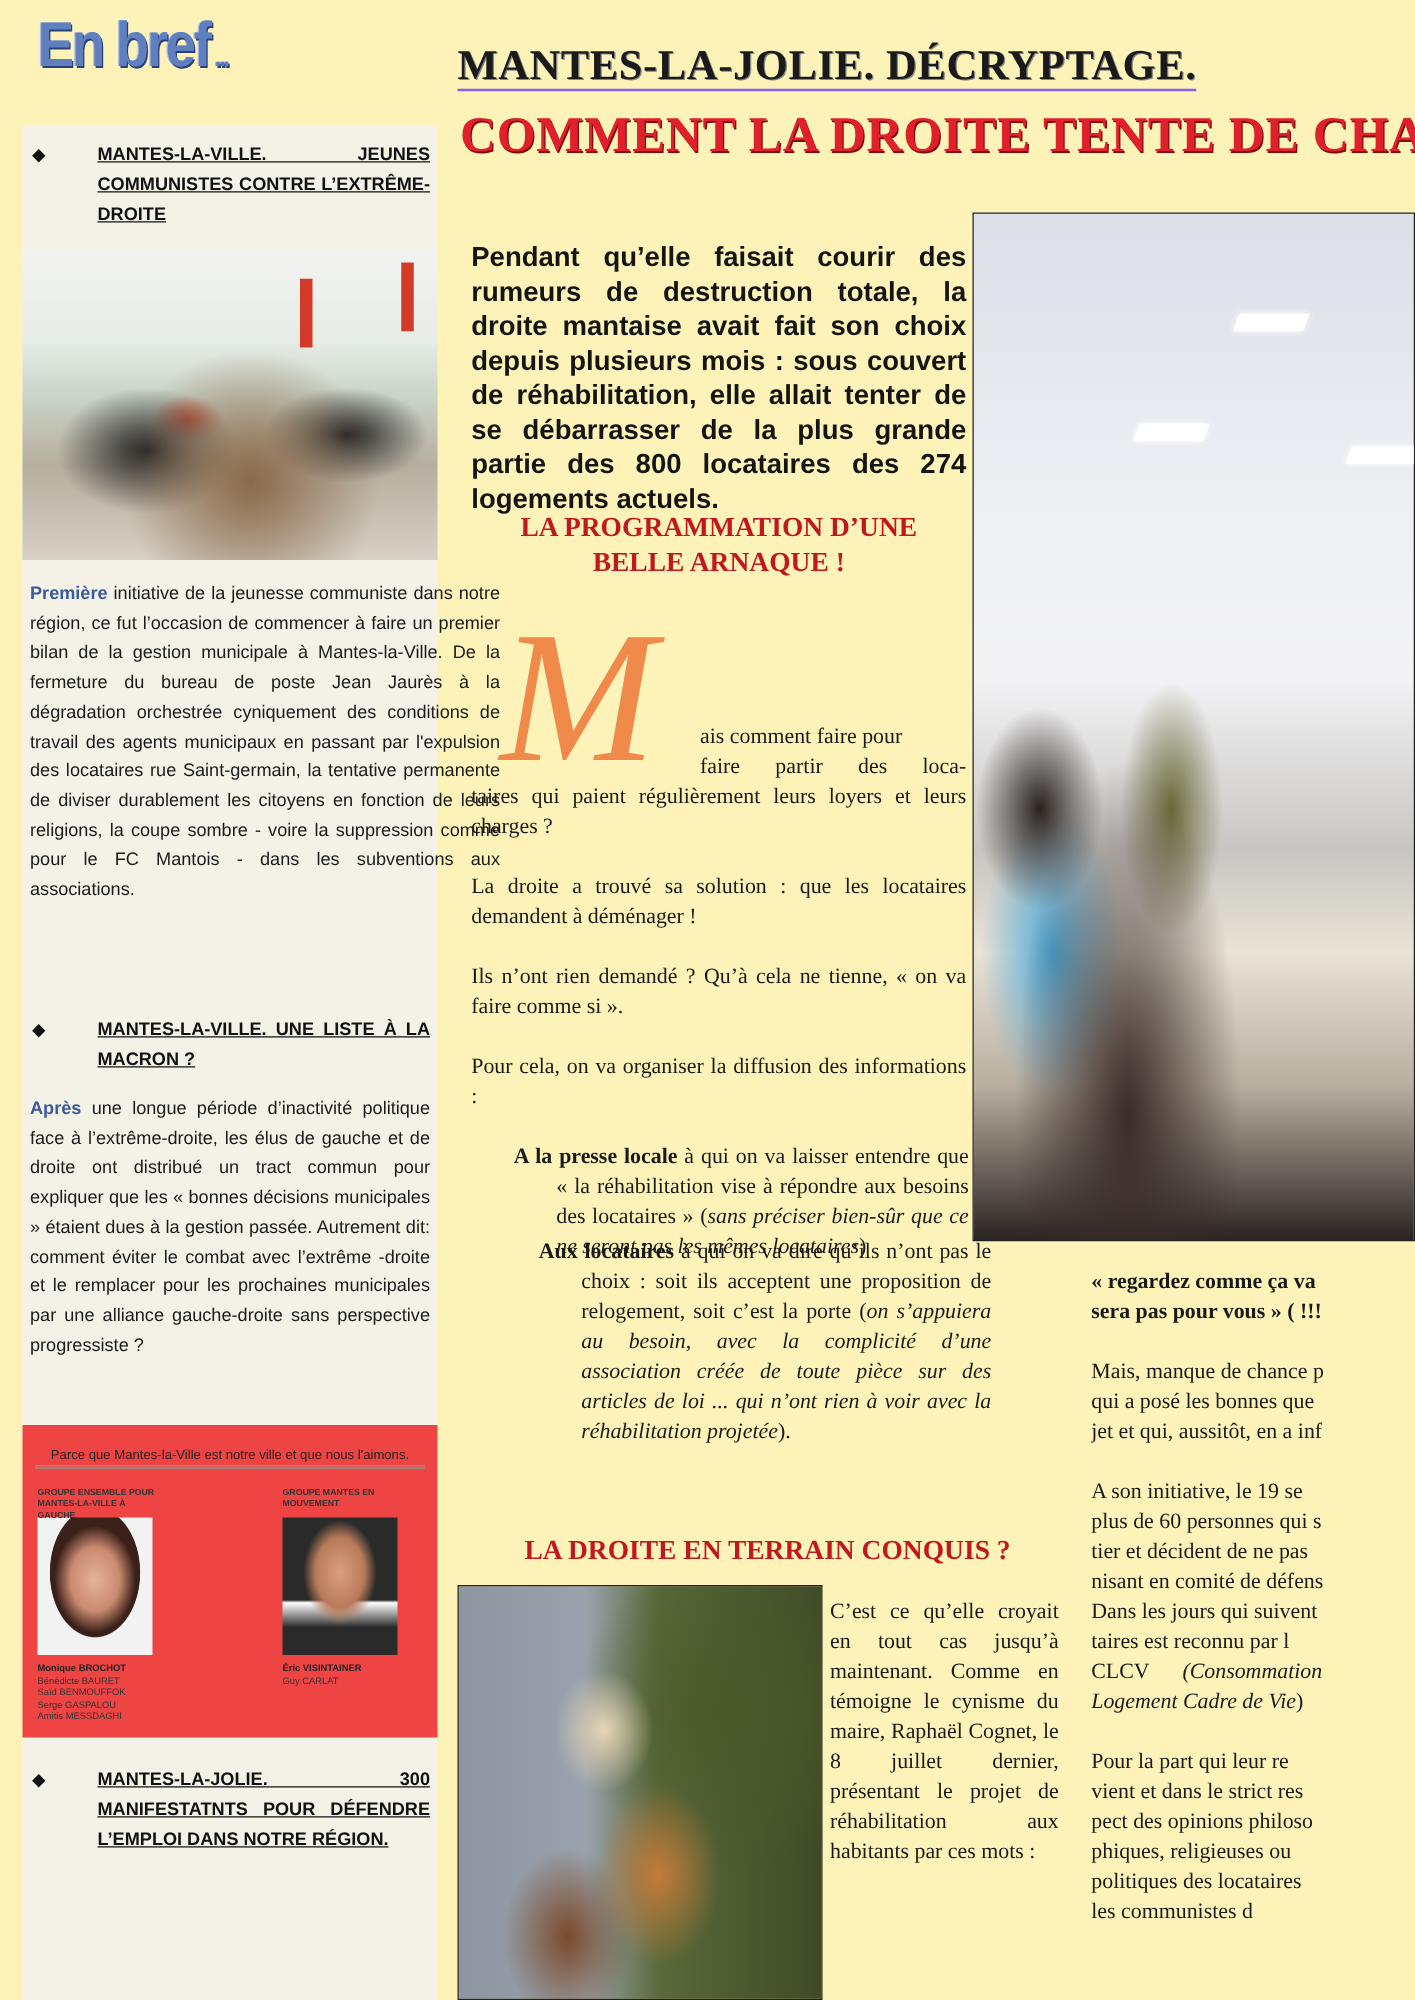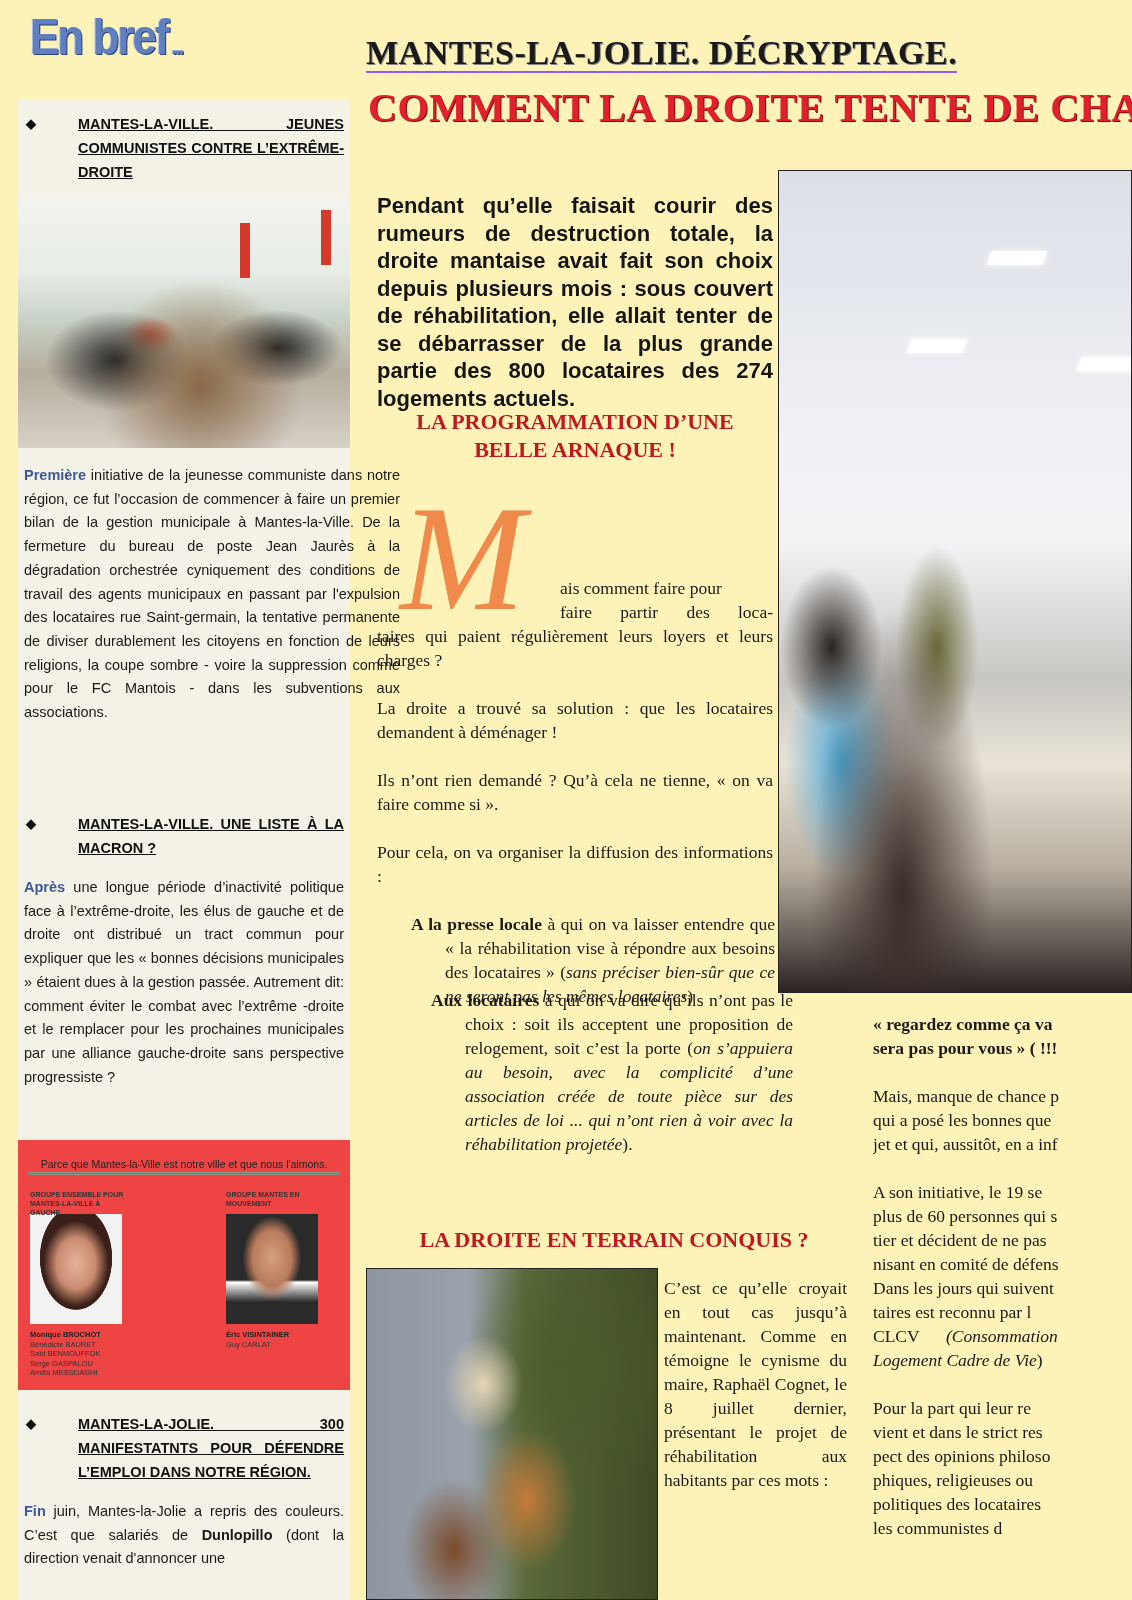--- a/index.html
+++ b/index.html
@@ -198,23 +198,20 @@
         <div class="lead-name">Éric VISINTAINER</div>
         <div>Guy CARLAT</div>
       </div>
     </div>
   </div>
 
   <div class="brief-head" style="position:absolute; top:1312px; left:0; width:332px;">
     <span class="bullet">◆</span>
     <span>MANTES-LA-JOLIE. 300 MANIFESTATNTS POUR DÉFENDRE L’EMPLOI DANS NOTRE RÉGION.</span>
   </div>
-  <div class="brief-body" style="position:absolute; top:1400px; left:0; width:332px;">
-    <span class="lead">Fin</span><span> juin, Mantes-la-Jolie a repris des couleurs. C’est que salariés de </span><b>Dunlopillo</b><span> (dont la direction venait d'annoncer une</span>
-  </div>
 </div>
 
 <div class="kicker">MANTES-LA-JOLIE. DÉCRYPTAGE.</div>
 <div class="headline">COMMENT LA DROITE TENTE DE CHA</div>
 
 <div class="chapo">Pendant qu’elle faisait courir des rumeurs de destruction totale, la droite mantaise avait fait son choix depuis plusieurs mois : sous couvert de réhabilitation, elle allait tenter de se débarrasser de la plus grande partie des 800 locataires des 274 logements actuels.</div>
 
 <div class="subhead" style="left:377px; top:408px; width:396px;text-align:center;">LA PROGRAMMATION D’UNE BELLE ARNAQUE !</div>
 
 <div class="dropcap">M</div>

